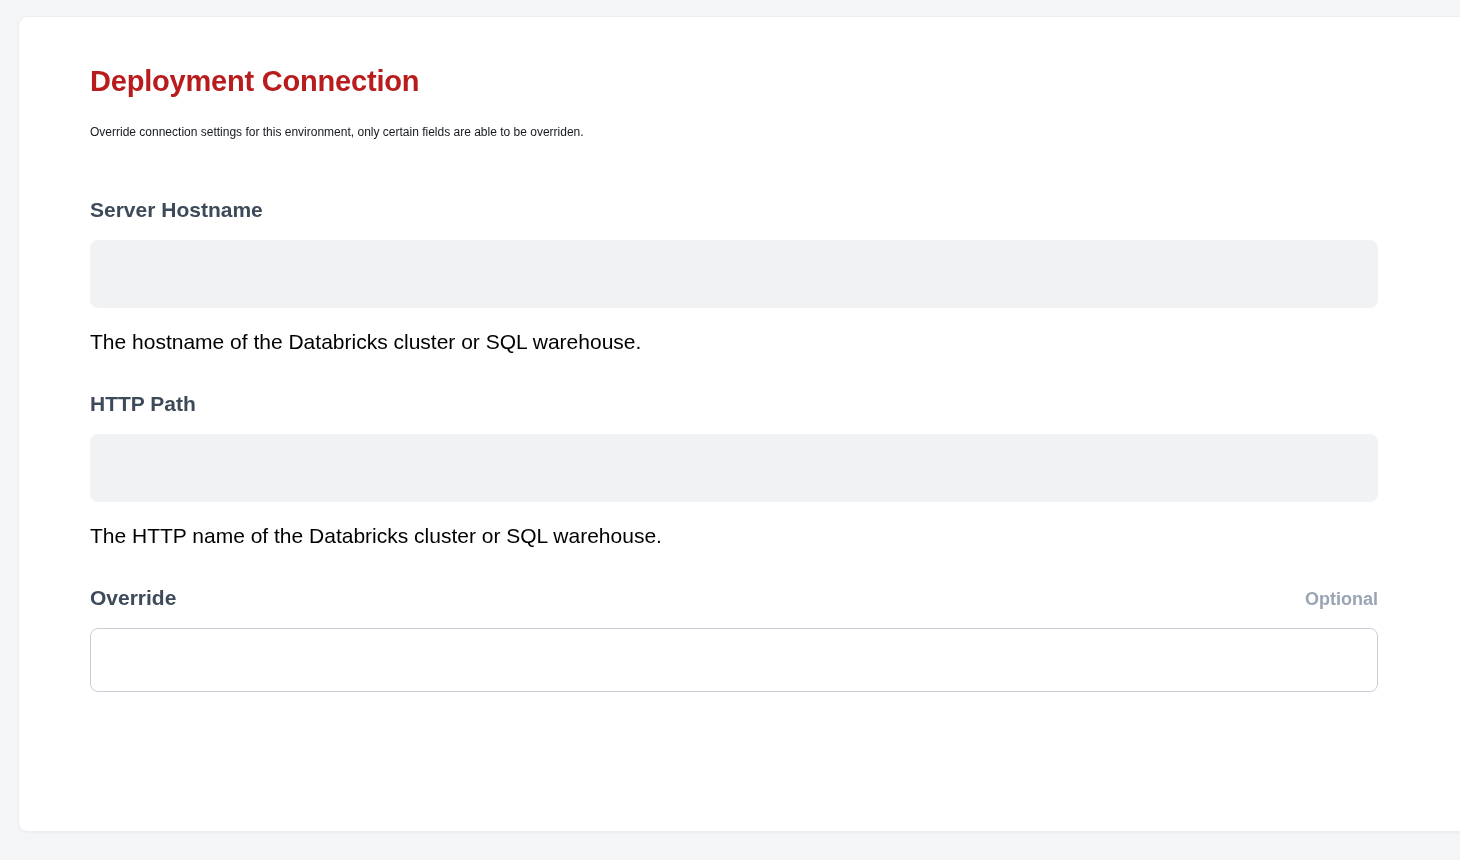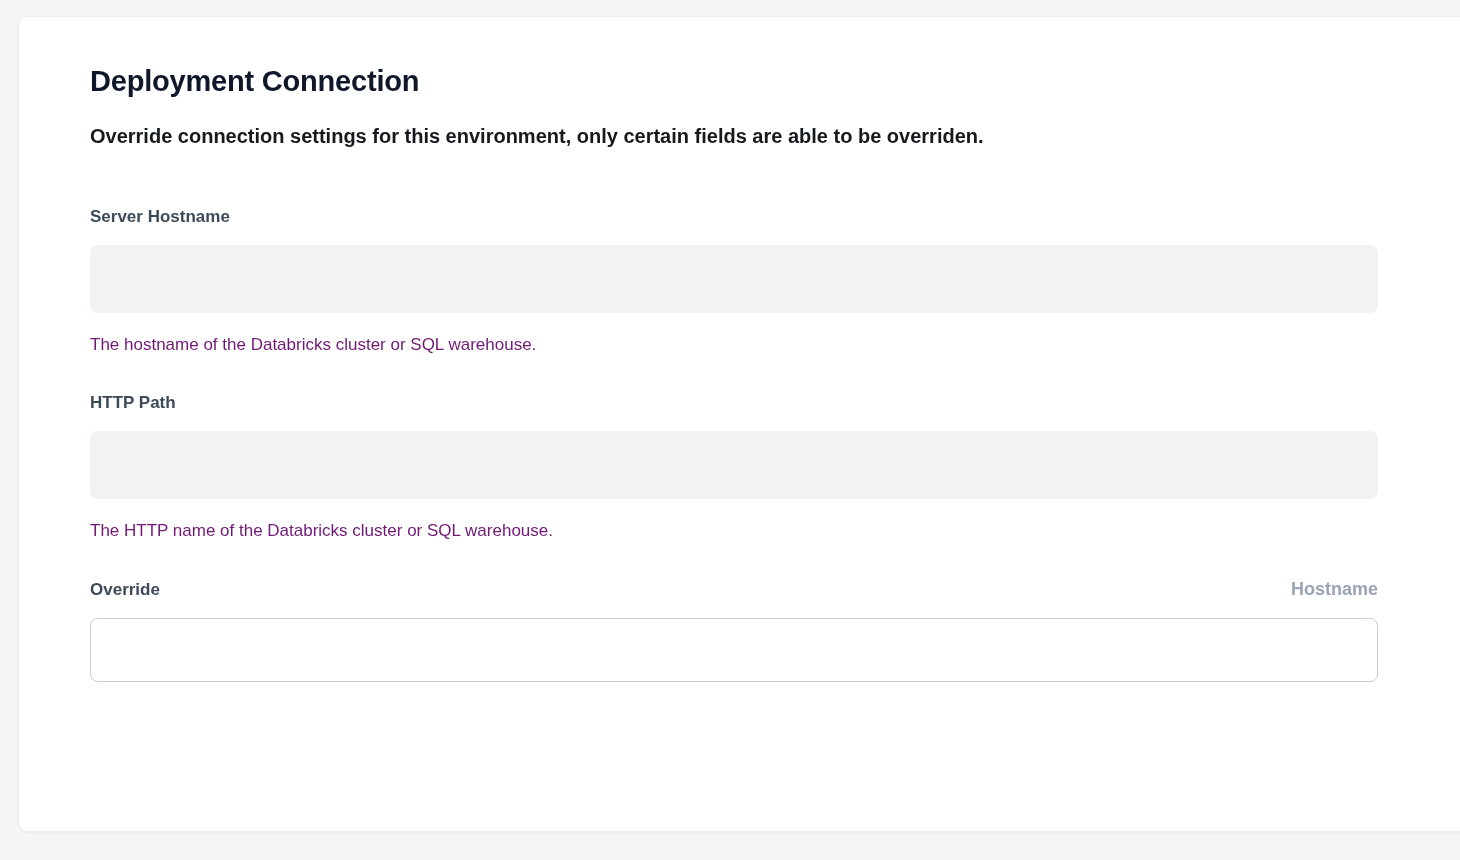--- a/index.html
+++ b/index.html
@@ -21,40 +21,40 @@
     border-radius: 10px;
     box-shadow: 0 1px 2px rgba(20,30,50,0.04);
   }
   .card-content {
     padding: 48px 0 0 71px;
     width: 1360px;
   }
   .page-title {
     font-size: 29px;
     font-weight: 700;
-    color: #0f172a;
+    color: #b91c1c;
     letter-spacing: -0.2px;
     margin-bottom: 27px;
   }
   .page-subtitle {
-    font-size: 20px;
-    font-weight: 700;
+    font-size: 12px;
+    font-weight: 400;
     color: #16191e;
     margin-bottom: 59px;
   }
   .field-group { width: 1288px; }
   .field-group + .field-group { margin-top: 38px; }
   .label-row {
     display: flex;
     align-items: baseline;
     justify-content: space-between;
     margin-bottom: 18px;
   }
   .field-label {
-    font-size: 17px;
+    font-size: 21px;
     font-weight: 700;
     color: #3d4a5a;
   }
   .optional-badge {
     font-size: 18px;
     font-weight: 700;
     color: #9aa4b4;
   }
   .text-input {
     display: block;
@@ -70,23 +70,23 @@
     outline: none;
   }
   .text-input:disabled { background: #f1f2f4; }
   .text-input.editable {
     height: 64px;
     background: #ffffff;
     border: 1px solid #c9cdd5;
   }
   .helper-text {
     margin-top: 22px;
-    font-size: 17px;
+    font-size: 21px;
     font-weight: 400;
-    color: #701a75;
+    color: #000000;
   }
 </style>
 </head>
 <body>
 
 <div class="card">
   <div class="card-content">
 
     <h1 class="page-title">Deployment Connection</h1>
 
@@ -104,19 +104,19 @@
       <div class="label-row">
         <label class="field-label">HTTP Path</label>
       </div>
       <input type="text" class="text-input" disabled="" value="" style="">
       <p class="helper-text">The HTTP name of the Databricks cluster or SQL warehouse.</p>
     </div>
 
     <div class="field-group">
       <div class="label-row">
         <label class="field-label">Override</label>
-        <span class="optional-badge">Hostname</span>
+        <span class="optional-badge">Optional</span>
       </div>
       <input type="text" class="text-input editable" value="" style="">
     </div>
 
   </div>
 </div>
 
 </body></html>

